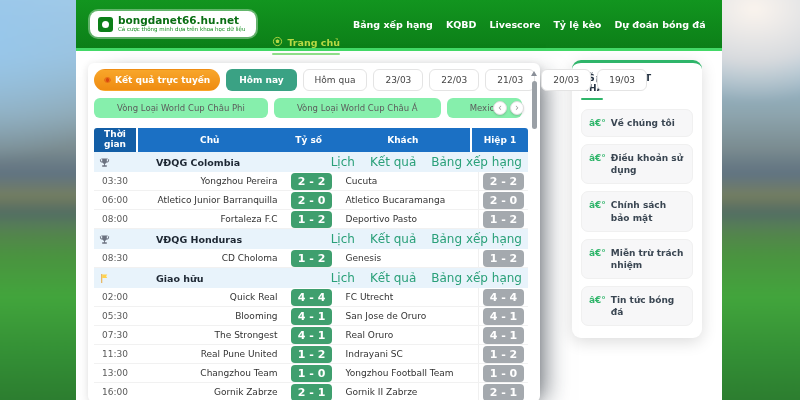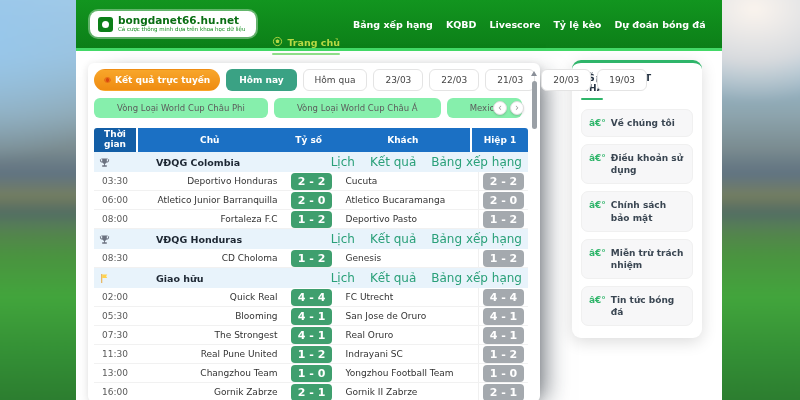--- a/index.html
+++ b/index.html
@@ -197,21 +197,21 @@
               </span>
               <span class="league-name">VĐQG Colombia</span>
               <span class="league-links">
                 <span class="llink">Lịch</span>
                 <span class="llink">Kết quả</span>
                 <span class="llink">Bảng xếp hạng</span>
               </span>
             </div>
             <div class="mrow">
               <span class="c-time">03:30</span>
-              <span class="c-home">Deportivo Honduras</span>
+              <span class="c-home">Yongzhou Pereira</span>
               <span class="c-score">
                 <span class="badge badge-score">2 - 2</span>
               </span>
               <span class="c-away">Cucuta</span>
               <span class="c-half">
                 <span class="badge badge-half">2 - 2</span>
               </span>
             </div>
             <div class="mrow">
               <span class="c-time">06:00</span>

